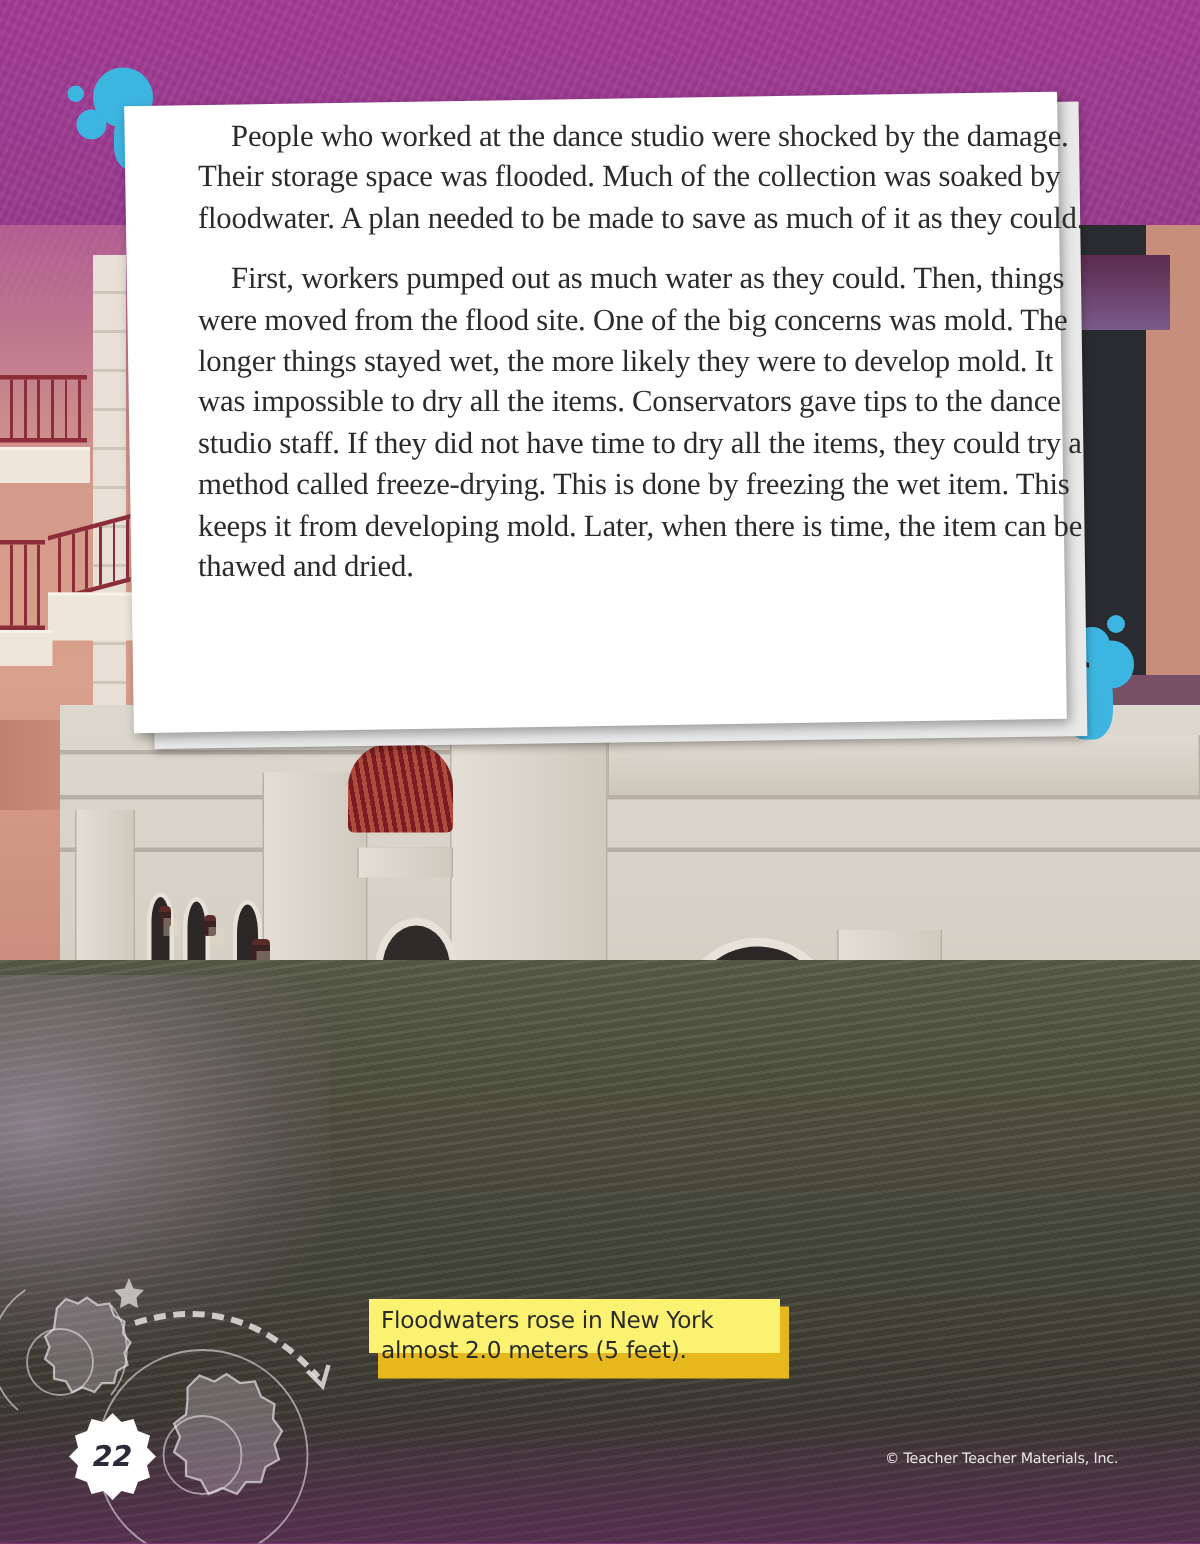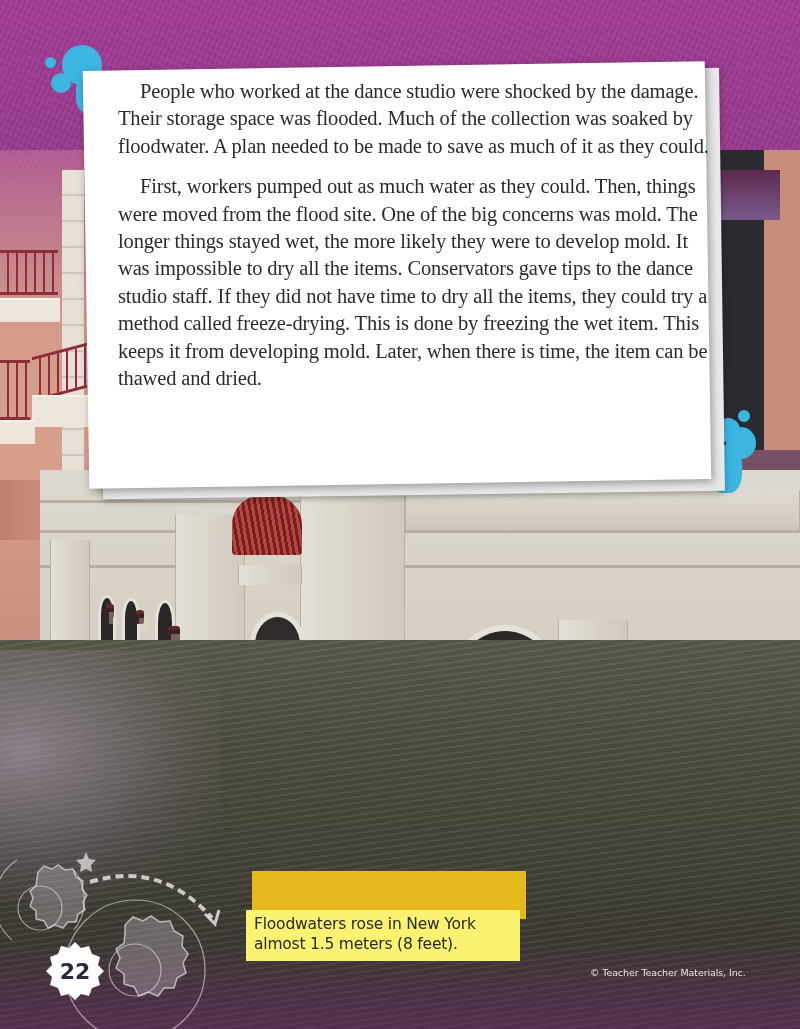--- a/index.html
+++ b/index.html
@@ -108,50 +108,50 @@
       position: absolute; left: 100px; top: 72px; width: 622px; height: 423px;
       background: #e9e9ea; transform: rotate(-0.8deg); transform-origin: center;
       box-shadow: 0 2px 6px rgba(0,0,0,0.35);
     }
     .paper {
       position: absolute; left: 86px; top: 66px; width: 622px; height: 418px;
       background: #ffffff; transform: rotate(-0.9deg); transform-origin: center;
       box-shadow: 2px 3px 8px rgba(0,0,0,0.35);
     }
     .text-block {
-      position: absolute; left: 118px; top: 78px; width: 600px;
+      position: absolute; left: 132px; top: 78px; width: 600px;
       font-family: "Liberation Serif", serif;
       font-size: 20.5px; line-height: 27.4px; color: #2b2b2b;
       letter-spacing: -0.15px;
     }
     .text-block p { text-indent: 22px; margin-bottom: 13px; white-space: pre-line; }
 
     
     .bubble { position: absolute; border-radius: 50%; background: #3db5e1; }
 
     
     .caption-shadow {
       position: absolute; left: 252px; top: 871px; width: 274px; height: 48px; background: #e6b81e;
     }
     .caption {
-      position: absolute; left: 246px; top: 910px; width: 274px; height: 51px;
+      position: absolute; left: 246px; top: 866px; width: 274px; height: 36px;
       background: #fbf271; padding: 4px 8px;
       font-family: "DejaVu Sans", sans-serif; font-size: 15.5px; line-height: 20px; color: #2a2a2a;
       letter-spacing: -0.2px;
     }
 
     
     .deco { position: absolute; left: 0; top: 830px; width: 260px; height: 199px; pointer-events: none; }
     .page-badge {
       position: absolute; left: 44px; top: 940px; width: 62px; height: 62px;
     }
     .page-num {
       position: absolute; left: 44px; top: 940px; width: 62px; height: 62px;
       display: flex; align-items: center; justify-content: center;
-      font-family: "DejaVu Sans", sans-serif; font-size: 22px; font-weight: bold; color: #2c2a3a;
+      font-family: "DejaVu Sans", sans-serif; font-size: 19px; font-weight: bold; color: #2c2a3a; font-style: italic;
     }
     .copyright {
       position: absolute; left: 590px; top: 967px;
       font-family: "DejaVu Sans", sans-serif; font-size: 9.5px; color: #e8e6e0; letter-spacing: -0.1px;
     }
   </style>
 </head>
 <body>
 
 <div class="page">
@@ -229,21 +229,21 @@
 <div class="paper"></div>
 
 <div class="text-block">
   <p>People who worked at the dance studio were shocked by the damage.  Their storage space was flooded.  Much of the collection was soaked by floodwater.  A plan needed to be made to save as much of it as they could.</p>
   <p>First, workers pumped out as much water as they could.  Then, things were moved from the flood site.  One of the big concerns was mold.  The longer things stayed wet, the more likely they were to develop mold.  It was impossible to dry all the items.  Conservators gave tips to the dance studio staff.  If they did not have time to dry all the items, they could try a method called freeze-drying.  This is done by freezing the wet item.  This keeps it from developing mold.  Later, when there is time, the item can be thawed and dried.</p>
 </div>
 
 <div class="caption-shadow"></div>
 <div class="caption">
   <div>Floodwaters rose in New York</div>
-  <div>almost 1.5 meters (8 feet).</div>
+  <div>almost 2.0 meters (5 feet).</div>
 </div>
 
 <svg class="deco" viewBox="0 0 260 199">
   <g fill="rgba(200,190,200,0.35)" stroke="rgba(230,225,230,0.7)" stroke-width="1.5">
     <path d="M38,42 l6,-6 8,3 6,-4 7,5 8,-1 3,8 7,4 -1,8 5,6 -4,7 2,8 -7,4 -2,8 -8,0 -5,6 -8,-3 -7,3 -4,-7 -8,-2 0,-8 -6,-5 3,-8 -3,-7 6,-5 1,-8 z"></path>
     <path d="M125,95 l8,-8 10,4 8,-5 9,6 10,-1 4,10 9,5 -1,10 6,8 -5,9 3,10 -9,5 -3,10 -10,0 -6,8 -10,-4 -9,4 -5,-9 -10,-3 0,-10 -8,-6 4,-10 -4,-9 8,-6 1,-10 z"></path>
   </g>
   <g fill="none" stroke="rgba(230,225,230,0.6)" stroke-width="1.2">
     <circle cx="40" cy="78" r="22"></circle>
     <circle cx="135" cy="140" r="26"></circle>

